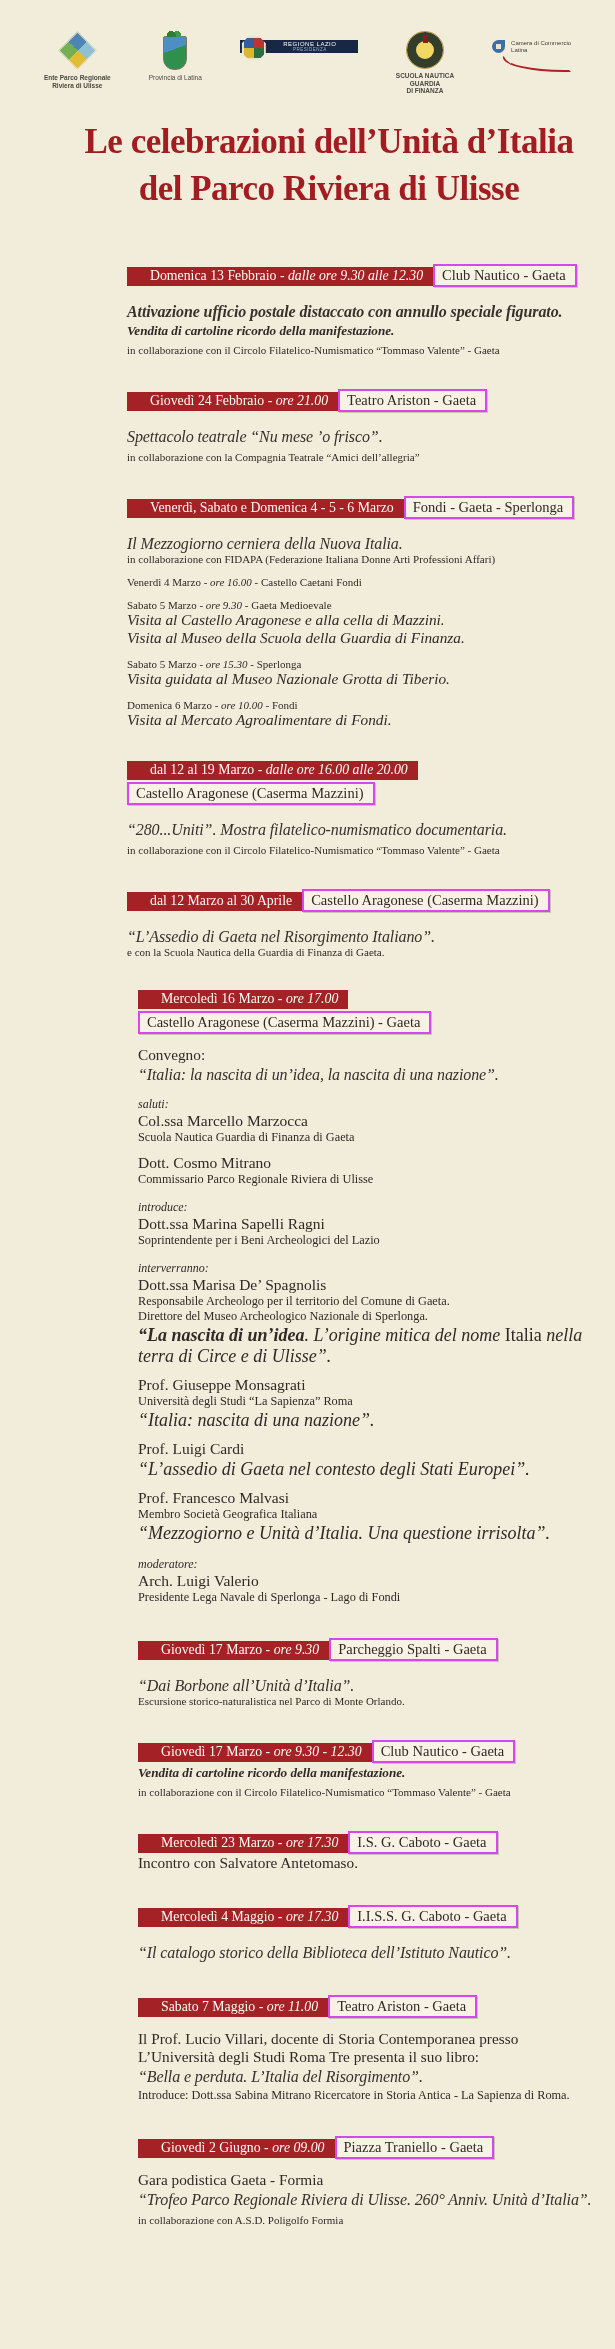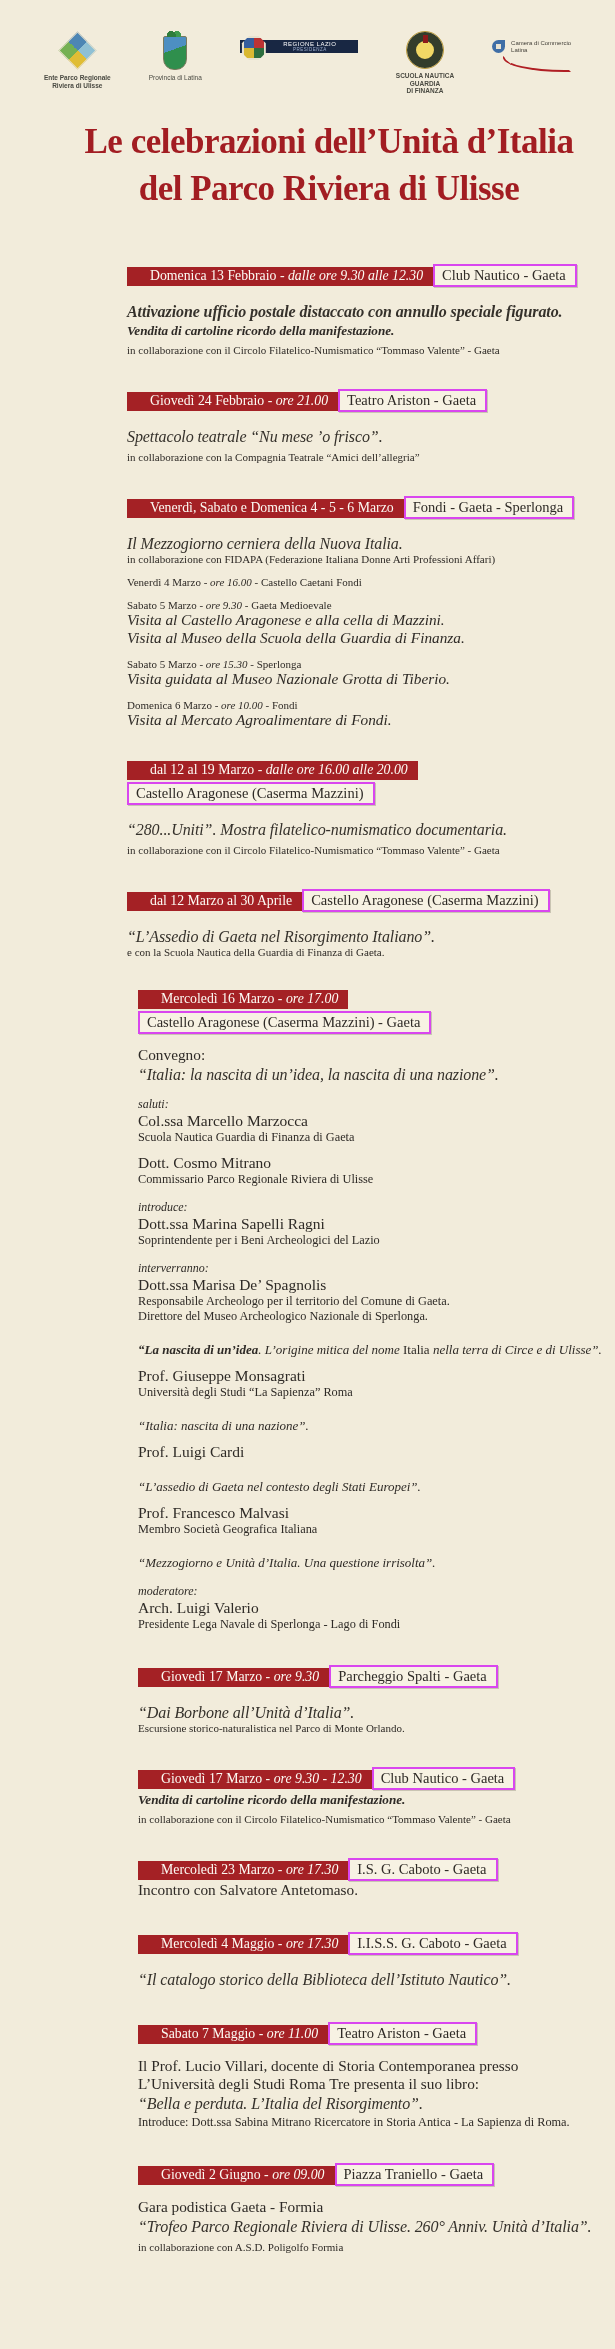--- a/index.html
+++ b/index.html
@@ -59,21 +59,21 @@
   .l-title{margin-top:16px;font-style:italic;font-size:16px;color:#35312b;letter-spacing:-0.1px;}
   .tb{font-weight:700;}
   .l-sub{margin-top:2px;font-style:italic;font-weight:700;font-size:13.2px;}
   .l-collab{margin-top:5px;font-size:11px;}
   .l-body{margin-top:12px;font-size:15.3px;}
   .l-sched{margin-top:11px;font-size:11px;}
   .l-vis{margin-top:0;font-style:italic;font-size:15.3px;}
   .l-label{margin-top:13px;font-style:italic;font-size:12px;}
   .l-name{margin-top:9px;font-size:15.5px;}
   .l-role{margin-top:0;font-size:12.3px;}
-  .l-quote{margin-top:18px;font-style:italic;font-size:13px;width:470px;}
+  .l-quote{margin-top:1px;font-style:italic;font-size:18px;width:470px;}
   .m0{margin-top:0;}
   .m2{margin-top:2px;}
 </style>
 </head>
 <body>
 
 <header>
   <div class="logo-row">
     <div class="hlogo">
       <div class="diamond-wrap">

